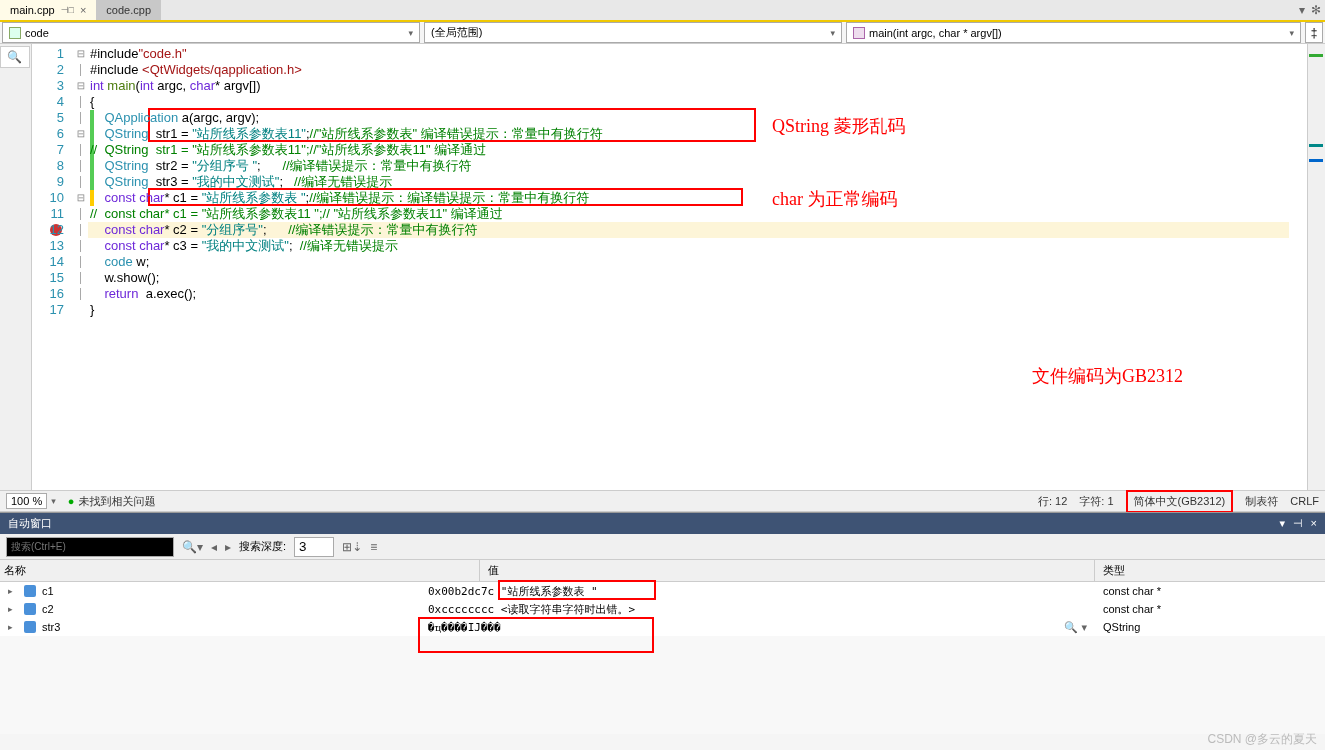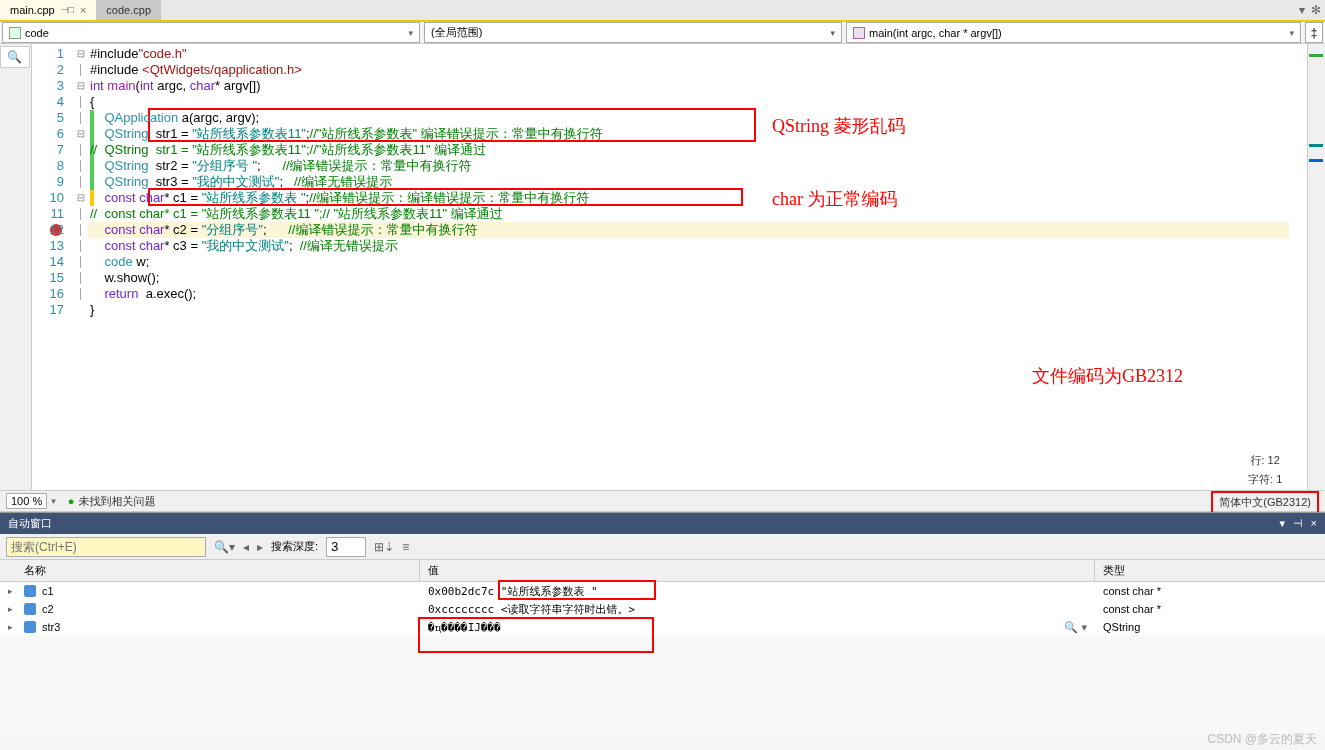--- a/index.html
+++ b/index.html
@@ -27,52 +27,52 @@
 .gutter-col { width: 40px; text-align: right; padding-right: 8px; color: #2b91af; font-family: Consolas, monospace; font-size: 13px; line-height: 16px; padding-top: 2px; }
 .fold-col { width: 18px; font-family: Consolas, monospace; font-size: 10px; color: #888; line-height: 16px; padding-top: 2px; text-align: center; }
 .code-col { flex: 1; font-family: Consolas, monospace; font-size: 13px; line-height: 16px; padding-top: 2px; white-space: pre; }
 .code-line { height: 16px; }
 .kw { color: #6d28d9; }
 .type { color: #2b91af; }
 .str { color: #008080; }
 .cmt { color: #008000; }
 .inc { color: #a31515; }
 .prep { color: #000000; }
-.ident { color: #a21caf; }
+.ident { color: #4d7c0f; }
 .red-box { position: absolute; border: 2px solid #f00; pointer-events: none; }
 .red-text { position: absolute; color: #f00; font-size: 18px; font-family: "Microsoft YaHei"; pointer-events: none; }
 .green-bar { position: absolute; left: 58px; width: 4px; background: #5c5; }
 .yellow-bar { position: absolute; left: 58px; width: 4px; background: #fc0; }
 .breakpoint { position: absolute; left: 18px; width: 12px; height: 12px; background: #c33; border-radius: 50%; }
 .highlight-line { position: absolute; left: 56px; right: 18px; height: 16px; background: #fdf5d8; z-index: 0; }
 .code-content { position: relative; z-index: 1; }
 .right-rail { width: 18px; background: #f0f0f0; border-left: 1px solid #ccc; position: relative; }
 .marker { position: absolute; right: 2px; width: 14px; height: 3px; }
 .m-green { background: #3a3; top: 10px; }
 .m-teal { background: #088; top: 100px; }
 .m-blue { background: #06c; top: 115px; }
 
 .status-row { position: absolute; bottom: 238px; left: 0; right: 0; height: 22px; background: #f0f0f0; border-top: 1px solid #ccc; border-bottom: 1px solid #ccc; display: flex; align-items: center; padding: 0 6px; font-size: 11px; }
 .zoom { display: flex; align-items: center; gap: 4px; }
 .zoom-sel { border: 1px solid #aaa; background: #fff; padding: 1px 4px; }
 .no-issues { margin-left: 12px; color: #333; display: flex; align-items: center; gap: 4px; }
 .green-check { color: #0a0; }
-.status-right { margin-left: auto; display: flex; align-items: center; gap: 4px; flex-direction: column; }
+.status-right { margin-left: auto; display: flex; align-items: center; gap: 12px; }
 .status-item { color: #333; }
 .status-boxed { border: 2px solid #f00; padding: 2px 6px; }
 
 .bottom-panel { position: absolute; bottom: 16px; left: 0; right: 0; top: 512px; background: #f8f8f8; border-top: 1px solid #999; }
 .panel-title { background: #3e5374; color: #fff; padding: 3px 8px; font-size: 11px; display: flex; align-items: center; }
 .panel-title-right { margin-left: auto; display: flex; gap: 8px; font-size: 11px; }
 .search-row { height: 26px; background: #f0f0f0; display: flex; align-items: center; padding: 2px 6px; gap: 8px; border-bottom: 1px solid #ccc; }
-.search-input { width: 200px; height: 20px; border: 1px solid #aaa; background: #fef9c3; padding: 0 4px; font-size: 12px; color: #888; }
+.search-input { width: 168px; height: 20px; border: 1px solid #aaa; background: #000000; padding: 0 4px; font-size: 10px; color: #888; }
 .depth-label { font-size: 11px; }
 .depth-input { width: 40px; height: 20px; border: 1px solid #aaa; background: #fff; padding: 0 4px; text-align: left; }
 .table-header { display: flex; background: #f0f0f0; border-bottom: 1px solid #ccc; font-size: 11px; }
-.th-name { width: 420px; padding: 3px 24px; border-right: 1px solid #ccc; }
+.th-name { width: 480px; padding: 3px 4px; border-right: 1px solid #ccc; }
 .th-value { flex: 1; padding: 3px 8px; border-right: 1px solid #ccc; }
 .th-type { width: 230px; padding: 3px 8px; }
 .table-body { background: #fff; }
 .tr-row { display: flex; font-size: 11px; height: 18px; align-items: center; }
 .tr-row:nth-child(odd) { background: #fff; }
 .td-name { width: 420px; padding: 0 8px; display: flex; align-items: center; gap: 6px; }
 .td-value { flex: 1; padding: 0 8px; font-family: Consolas, monospace; display: flex; align-items: center; }
 .td-type { width: 230px; padding: 0 8px; display: flex; align-items: center; }
 .expand-arrow { font-size: 9px; color: #666; display: inline-block; width: 10px; }
 .var-icon { width: 12px; height: 12px; background: #4a90d9; border-radius: 2px; display: inline-block; }

